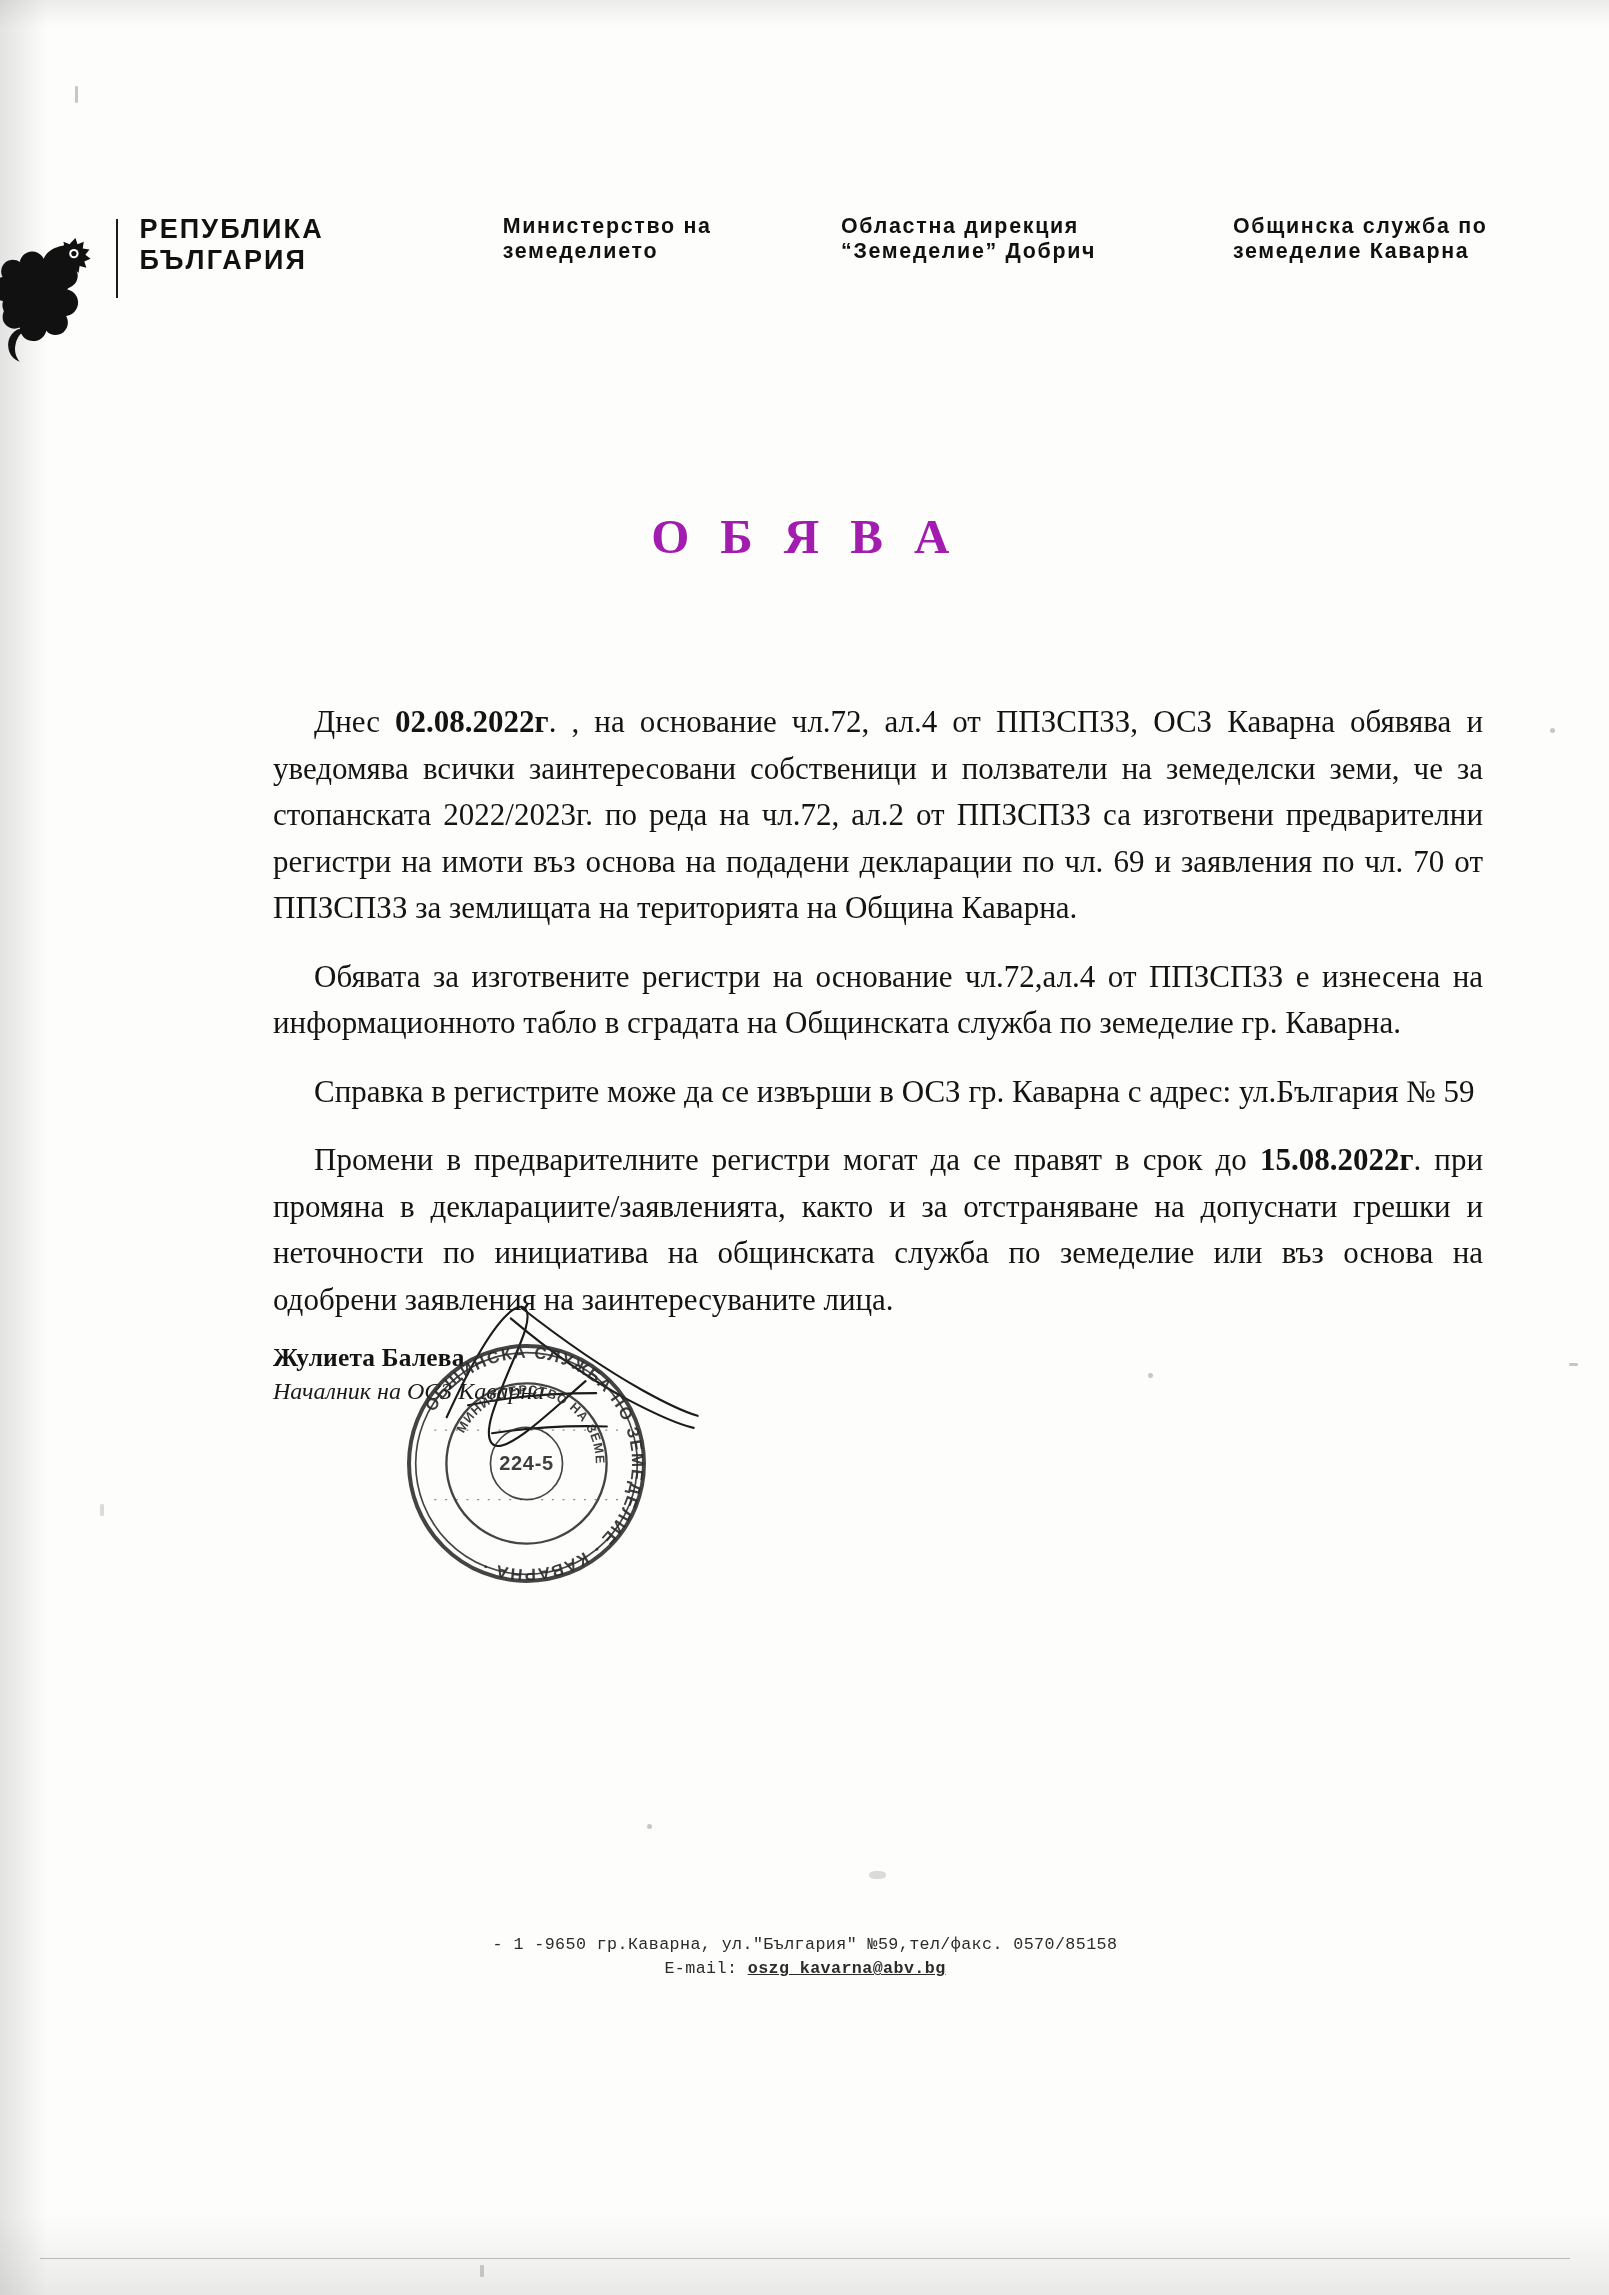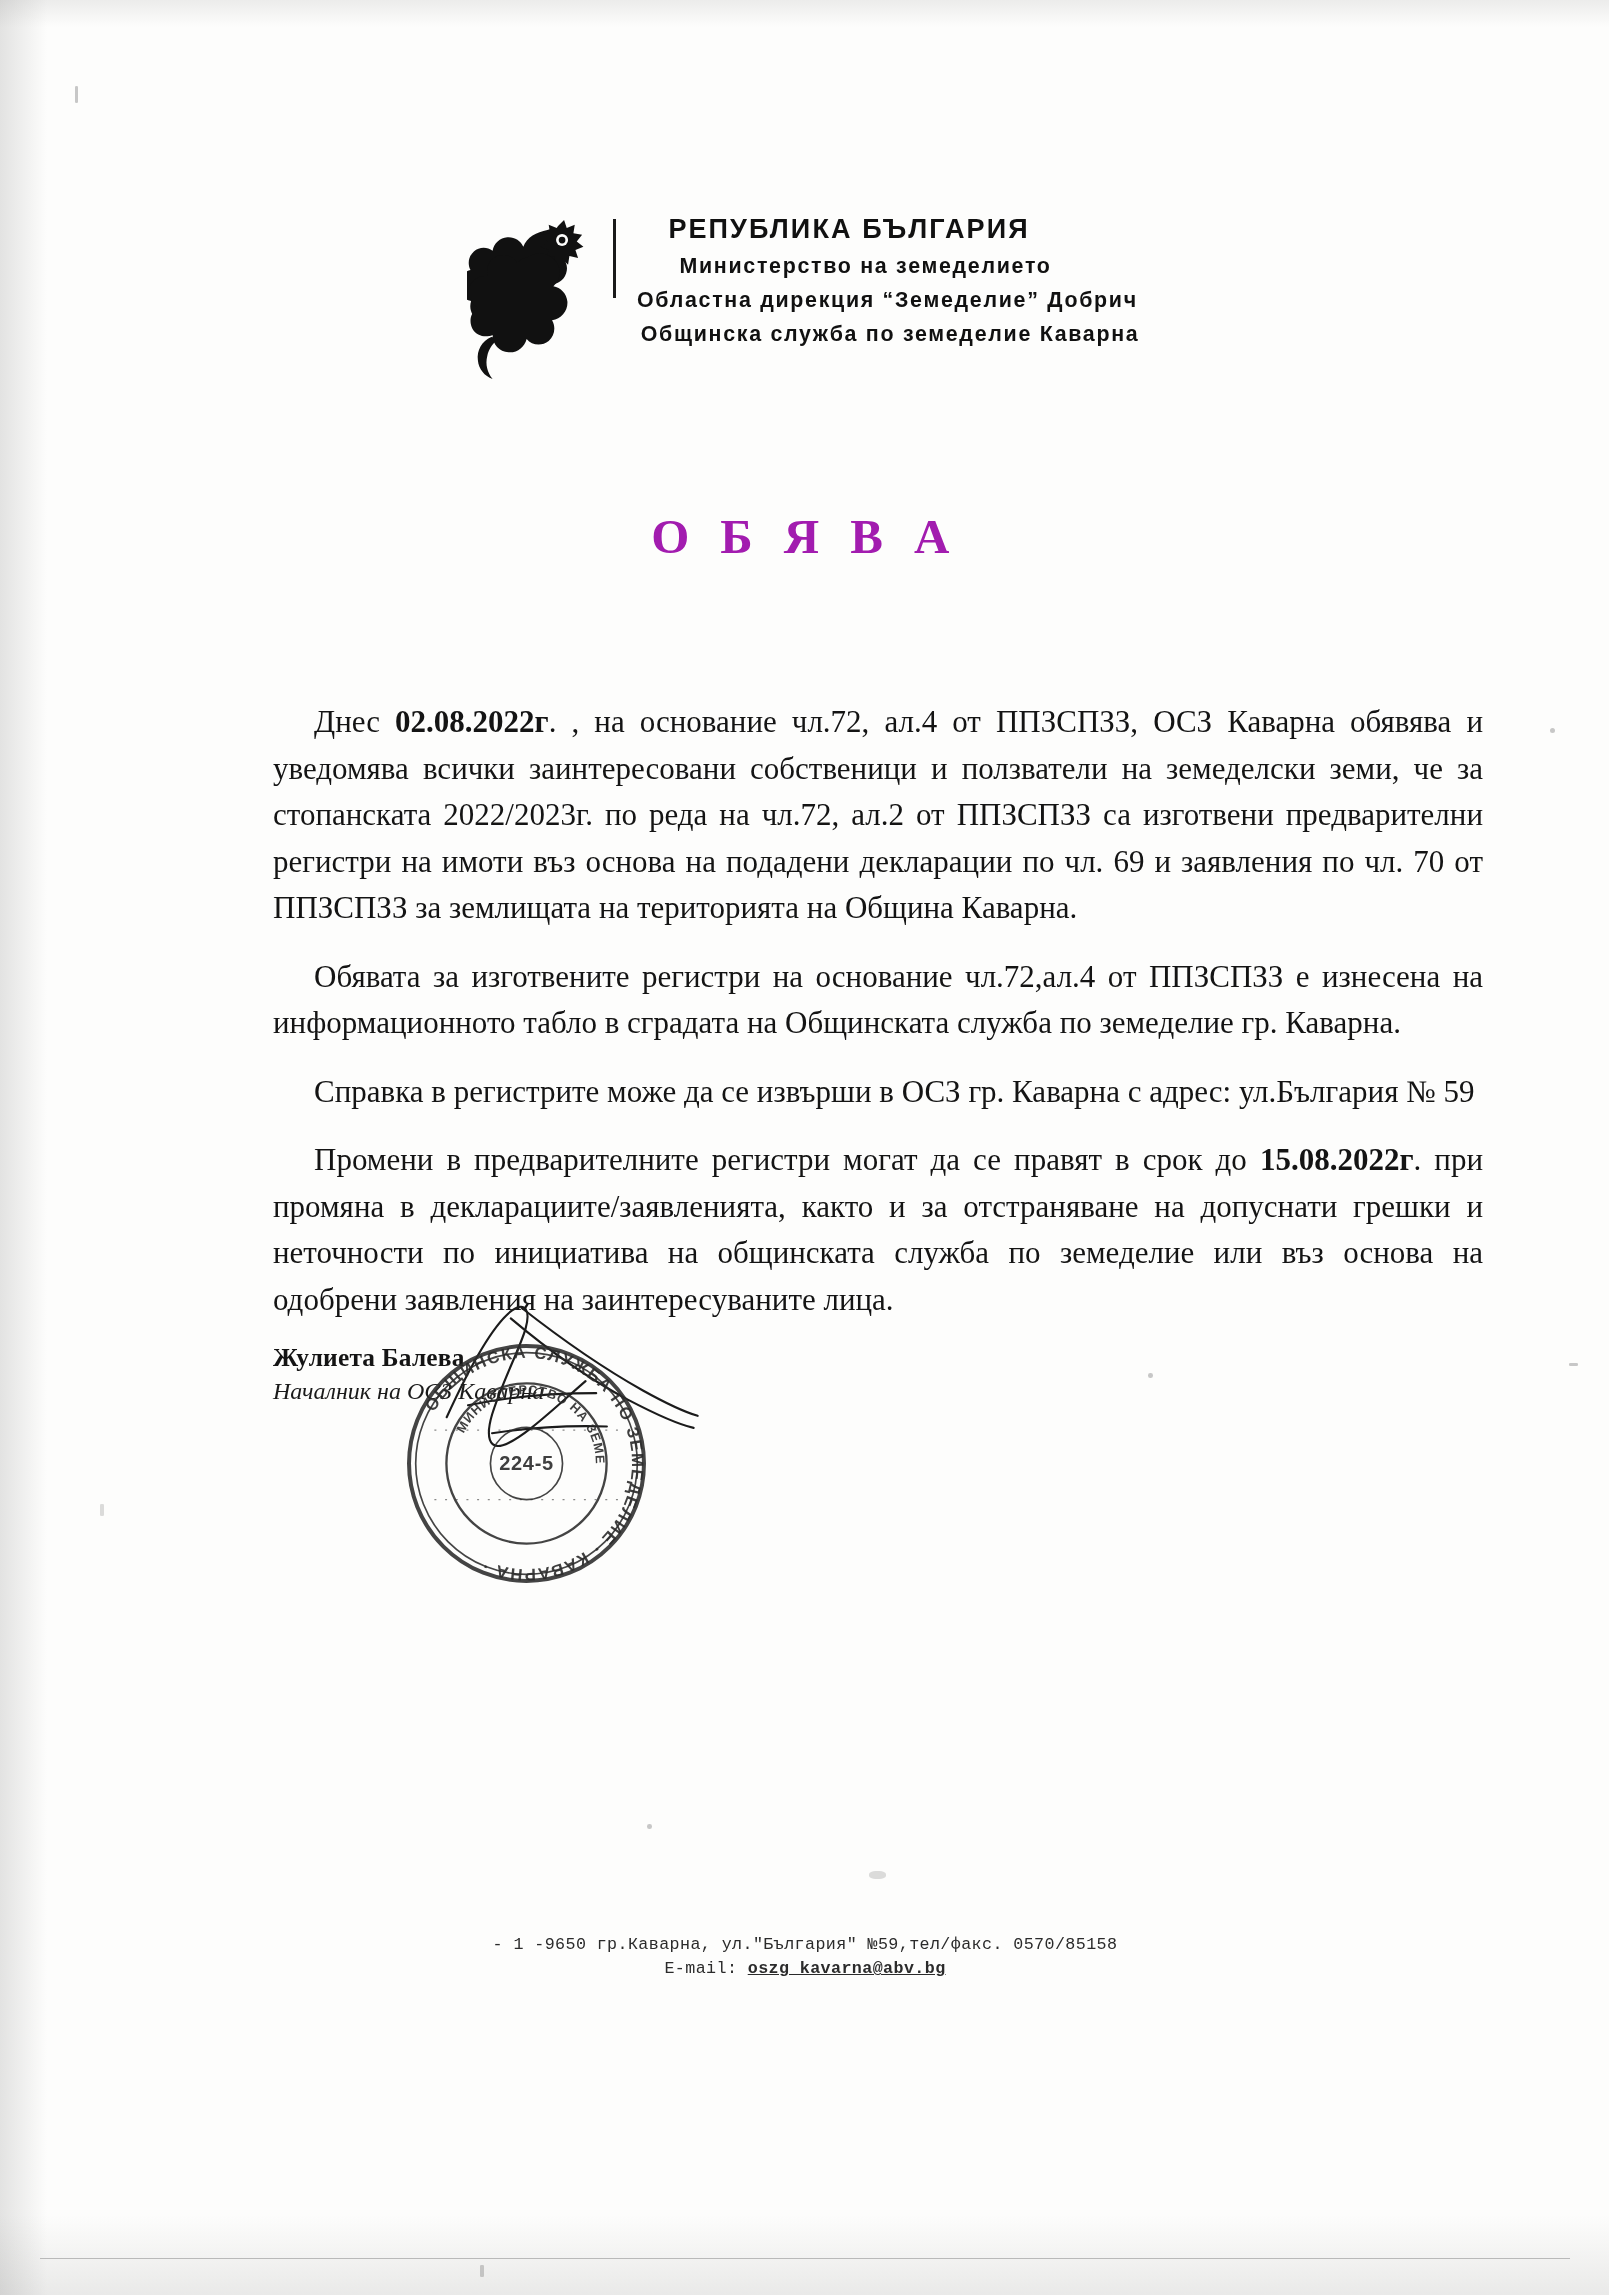--- a/index.html
+++ b/index.html
@@ -76,25 +76,26 @@
   }
   .rule-vert {
     width: 2.7px;
     height: 79px;
     background: #1a1a1a;
     margin-top: 5.3px;
     margin-right: 21.4px;
   }
   .header-lines {
     display: flex;
-    flex-direction: column;
-    align-items: center;
+    flex-direction: row;
+    align-items: flex-start;
     font-family: "Liberation Sans", sans-serif;
     font-weight: bold;
     color: #111;
+    gap: 8px;
   }
   .hl1 {
     font-size: 27px;
     letter-spacing: 2.1px;
     margin-bottom: 9.4px;
     margin-right: 82px;
   }
   .hl2 {
     font-size: 21.4px;
     letter-spacing: 1.7px;

